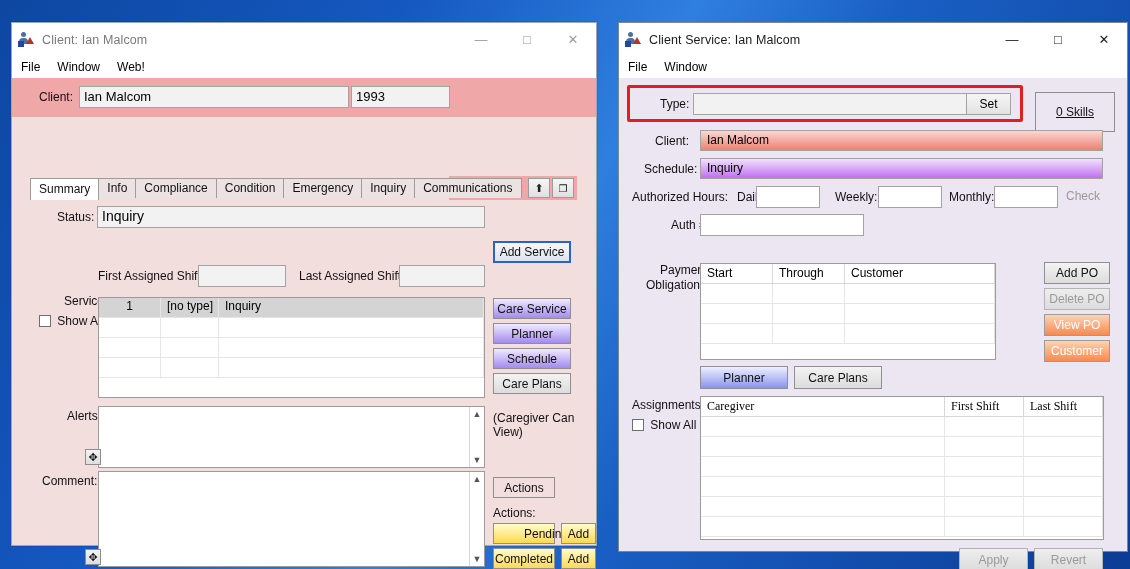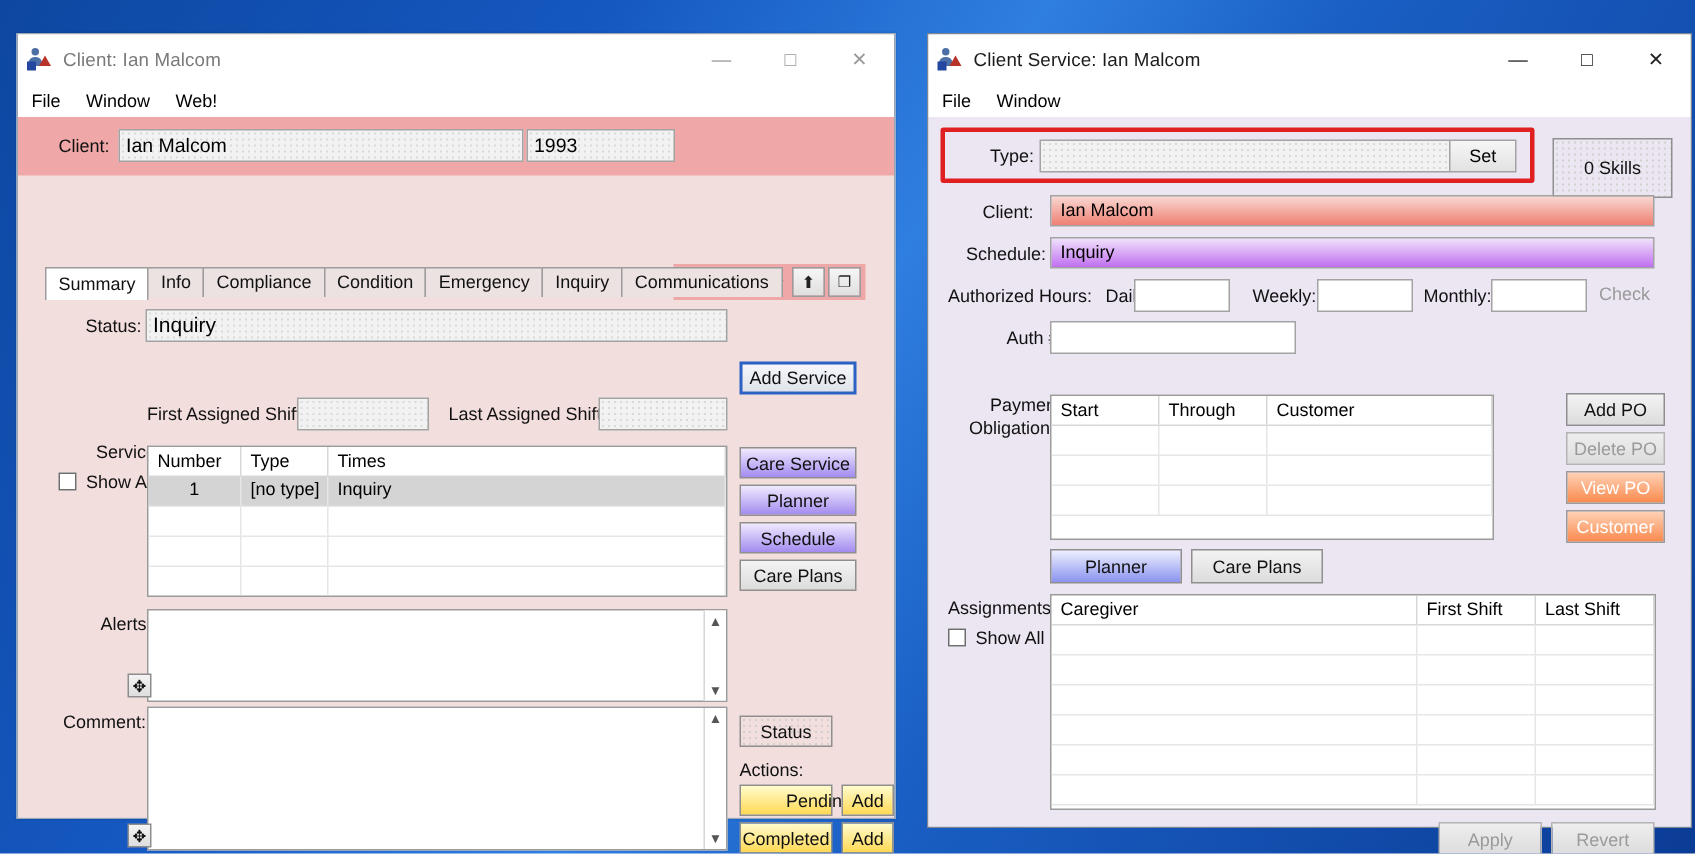--- a/index.html
+++ b/index.html
@@ -231,25 +231,20 @@
     <span class="lbl" style="position:absolute;left:287px;top:191px;">Last Assigned Shift:</span>
     <div class="field" style="position:absolute;left:387px;top:187px;width:86px;"></div>
 
     <span class="lbl" style="position:absolute;left:52px;top:216px;">Services:</span>
     <div style="position:absolute;left:27px;top:236px;">
       <span class="chk"></span>
       <span class="lbl" style="margin-left:3px;">Show All</span>
     </div>
 
     <div class="grid" style="position:absolute;left:86px;top:219px;width:387px;height:101px;">
-      <div class="hrow">
-        <div class="hcell" style="width:62px;">Number</div>
-        <div class="hcell" style="width:58px;">Type</div>
-        <div class="hcell" style="flex:1;">Times</div>
-      </div>
       <div class="row sel">
         <div class="cell num" style="width:62px;">1</div>
         <div class="cell" style="width:58px;">[no type]</div>
         <div class="cell" style="flex:1;">Inquiry</div>
       </div>
       <div class="row">
           <div class="cell" style="width:62px;"></div>
           <div class="cell" style="width:58px;"></div>
           <div class="cell" style="flex:1;"></div>
         </div>
@@ -267,38 +262,39 @@
 
     <span class="lbl" style="position:absolute;left:55px;top:331px;">Alerts:</span>
     <div class="textarea" style="position:absolute;left:86px;top:328px;width:387px;height:62px;">
       <span style="display:block;padding:2px 4px;"></span>
       <span class="scroll">
           <span>▲</span>
           <span>▼</span>
         </span>
     </div>
     <div class="movebtn" style="position:absolute;left:73px;top:371px;">✥</div>
+    <span class="lbl" style="position:absolute;left:481px;top:333px;">(Caregiver Can View)</span>
 
     <span class="lbl" style="position:absolute;left:30px;top:396px;">Comment:</span>
     <div class="textarea" style="position:absolute;left:86px;top:393px;width:387px;height:96px;">
       <span style="display:block;padding:2px 4px;"></span>
       <span class="scroll">
           <span>▲</span>
           <span>▼</span>
         </span>
     </div>
     <div class="movebtn" style="position:absolute;left:73px;top:471px;">✥</div>
 
     <div class="btn primary" style="position:absolute;left:481px;top:163px;width:78px;height:22px;">Add Service</div>
     <div class="btn purple" style="position:absolute;left:481px;top:220px;width:78px;">Care Service</div>
     <div class="btn purple" style="position:absolute;left:481px;top:245px;width:78px;">Planner</div>
     <div class="btn purple" style="position:absolute;left:481px;top:270px;width:78px;">Schedule</div>
     <div class="btn" style="position:absolute;left:481px;top:295px;width:78px;">Care Plans</div>
 
-    <div class="btn dotted" style="position:absolute;left:481px;top:399px;width:62px;">Status</div>
+    <div class="btn dotted" style="position:absolute;left:481px;top:399px;width:62px;">Actions</div>
     <span class="lbl" style="position:absolute;left:481px;top:428px;">Actions:</span>
     <div class="btn yellow" style="position:absolute;left:481px;top:445px;width:62px;padding-left:44px;">Pending</div>
     <div class="btn yellow" style="position:absolute;left:549px;top:445px;width:35px;">Add</div>
     <div class="btn yellow" style="position:absolute;left:481px;top:470px;width:62px;text-align:center;">Completed</div>
     <div class="btn yellow" style="position:absolute;left:549px;top:470px;width:35px;">Add</div>
 
   </div>
 </div>
 
 <div class="window" id="win-service">
@@ -327,21 +323,21 @@
 
   <div class="svc-body">
 
     <div class="redbox" style="left:8px;top:7px;width:396px;height:37px;"></div>
 
     <span class="small-label" style="position:absolute;left:41px;top:19px;">Type:</span>
     <div style="position:absolute;left:74px;top:15px;width:318px;height:22px;border:1px solid #a3a3a3;display:flex;">
       <div class="field" style="border:none;flex:1;height:20px;"></div>
       <div class="setbtn" style="width:44px;">Set</div>
     </div>
-    <div class="btn dotted" style="position:absolute;left:416px;top:14px;width:80px;height:40px;">0 Skills</div>
+    <div class="btn dotted" style="position:absolute;left:416px;top:14px;width:80px;height:40px;text-decoration:underline;">0 Skills</div>
 
     <span class="small-label" style="position:absolute;left:36px;top:56px;">Client:</span>
     <div class="client-grad" style="position:absolute;left:81px;top:52px;width:403px;">Ian Malcom</div>
 
     <span class="small-label" style="position:absolute;left:25px;top:84px;">Schedule:</span>
     <div class="sched-grad" style="position:absolute;left:81px;top:80px;width:403px;">Inquiry</div>
 
     <span class="small-label" style="position:absolute;left:13px;top:112px;">Authorized Hours:</span>
     <span class="small-label" style="position:absolute;left:118px;top:112px;">Daily:</span>
     <div class="field plain" style="position:absolute;left:137px;top:108px;width:64px;"></div>
@@ -387,21 +383,21 @@
 
     <div class="btn blue" style="position:absolute;left:81px;top:288px;width:88px;height:23px;">Planner</div>
     <div class="btn" style="position:absolute;left:175px;top:288px;width:88px;height:23px;">Care Plans</div>
 
     <span class="small-label" style="position:absolute;left:13px;top:320px;">Assignments:</span>
     <div style="position:absolute;left:13px;top:340px;">
       <span class="chk"></span>
       <span class="small-label" style="margin-left:3px;">Show All</span>
     </div>
 
-    <div class="grid" style="position:absolute;left:81px;top:318px;width:404px;height:144px;">
+    <div class="grid" style="position:absolute;left:81px;top:318px;width:404px;height:144px;font-family:Liberation Serif, serif;">
       <div class="hrow">
         <div class="hcell" style="flex:1;">Caregiver</div>
         <div class="hcell" style="width:79px;">First Shift</div>
         <div class="hcell" style="width:79px;">Last Shift</div>
       </div>
       <div class="row">
           <div class="cell" style="flex:1;"></div>
           <div class="cell" style="width:79px;"></div>
           <div class="cell" style="width:79px;"></div>
         </div>

